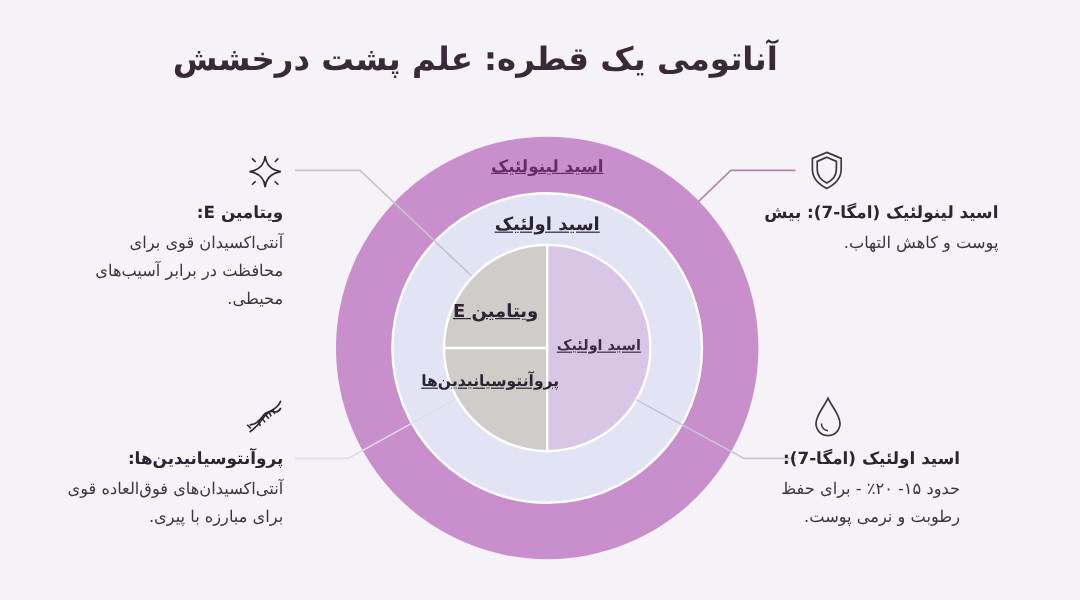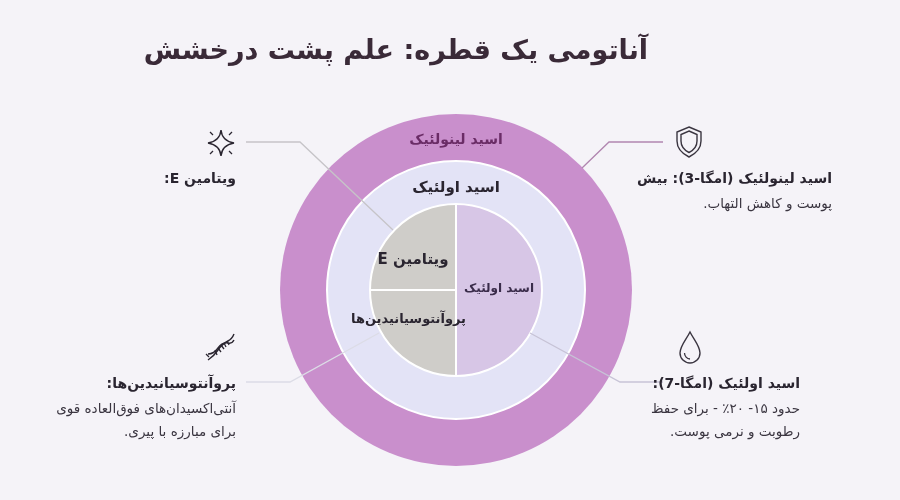--- a/index.html
+++ b/index.html
@@ -1,21 +1,21 @@
 <!DOCTYPE html>
 <html><head>
 <meta charset="utf-8">
 <style>
   html, body { margin:0; padding:0; }
   body { width:900px; height:500px; background:#f5f3f8; position:relative; overflow:hidden;
          font-family:"DejaVu Sans", sans-serif; color:#2a2530; }
   .title { position:absolute; top:34px; left:0; width:792px; text-align:center;
            font-size:27px; font-weight:bold; color:#3a2a38; direction:rtl; }
   svg.diagram { position:absolute; left:0; top:0; }
-  .ring-label { position:absolute; direction:rtl; text-align:center; font-weight:bold; white-space:nowrap; }
+  .ring-label { position:absolute; direction:rtl; text-align:center; font-weight:bold; white-space:nowrap;text-decoration:underline; }
   .block { position:absolute; direction:rtl; }
   .block .head { font-weight:bold; font-size:14px; color:#2a2530; margin-bottom:6px; white-space:nowrap; }
   .block .body { font-size:13.5px; line-height:23px; color:#3a3540; }
   .icon { position:absolute; }
 </style>
 </head>
 <body>
 
 <div class="title">آناتومی یک قطره: علم پشت درخشش</div>
 
@@ -66,36 +66,41 @@
   <path d="M4 24 Q10 24 14 18 Q18 12 24 13 Q28 14 30 10" fill="none" stroke="#2a2530" stroke-width="1.4"></path>
   <line x1="11" y1="20" x2="13" y2="25" stroke="#2a2530" stroke-width="1.3"></line>
   <line x1="14" y1="18" x2="17" y2="22" stroke="#2a2530" stroke-width="1.3"></line>
   <line x1="17" y1="15" x2="20" y2="19" stroke="#2a2530" stroke-width="1.3"></line>
   <line x1="20" y1="13" x2="22" y2="17" stroke="#2a2530" stroke-width="1.3"></line>
   <line x1="23" y1="11" x2="25" y2="15" stroke="#2a2530" stroke-width="1.3"></line>
   <line x1="2" y1="24" x2="5" y2="27" stroke="#2a2530" stroke-width="1.3"></line>
 </svg>
 
 <div class="block" style="left:640px; top:170px; width:192px;">
-  <div class="head">اسید لینولئیک (امگا-3): بیش</div>
+  <div class="head">اسید لینولئیک (امگا-7): بیش</div>
   <div class="body">
     <div>پوست و کاهش التهاب.</div>
   </div>
 </div>
 
 <div class="block" style="left:640px; top:375px; width:160px;">
   <div class="head">اسید اولئیک (امگا-7):</div>
   <div class="body">
     <div>حدود ۱۵- ۲۰٪  - برای حفظ</div>
     <div>رطوبت و نرمی پوست.</div>
   </div>
 </div>
 
 <div class="block" style="left:60px; top:170px; width:176px;">
   <div class="head">ویتامین E:</div>
+  <div class="body">
+    <div>آنتی‌اکسیدان قوی برای</div>
+    <div>محافظت در برابر آسیب‌های</div>
+    <div>محیطی.</div>
+  </div>
 </div>
 
 <div class="block" style="left:40px; top:375px; width:196px;">
   <div class="head">پروآنتوسیانیدین‌ها:</div>
   <div class="body">
     <div>آنتی‌اکسیدان‌های فوق‌العاده قوی</div>
     <div>برای مبارزه با پیری.</div>
   </div>
 </div>
 

